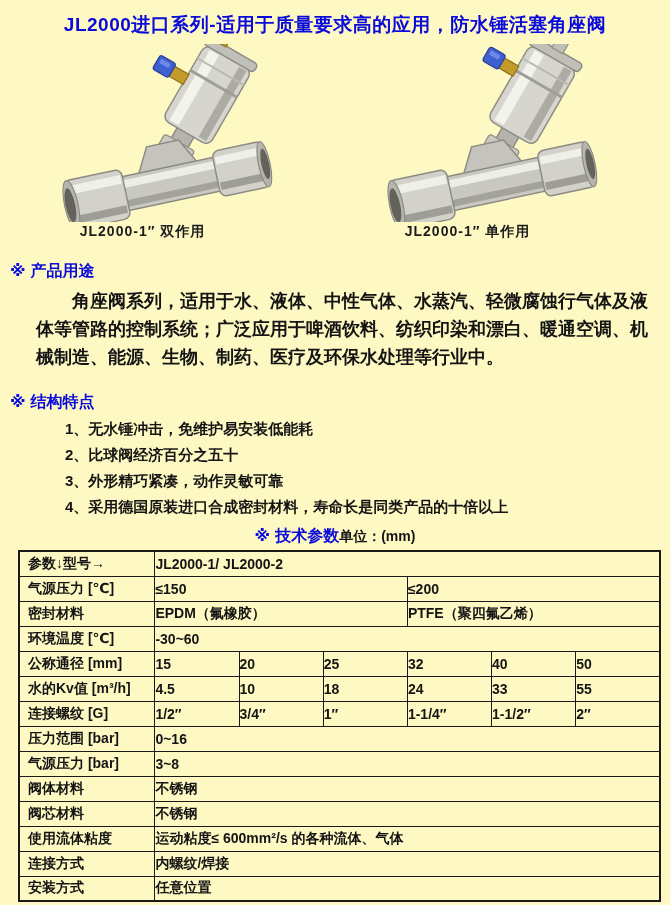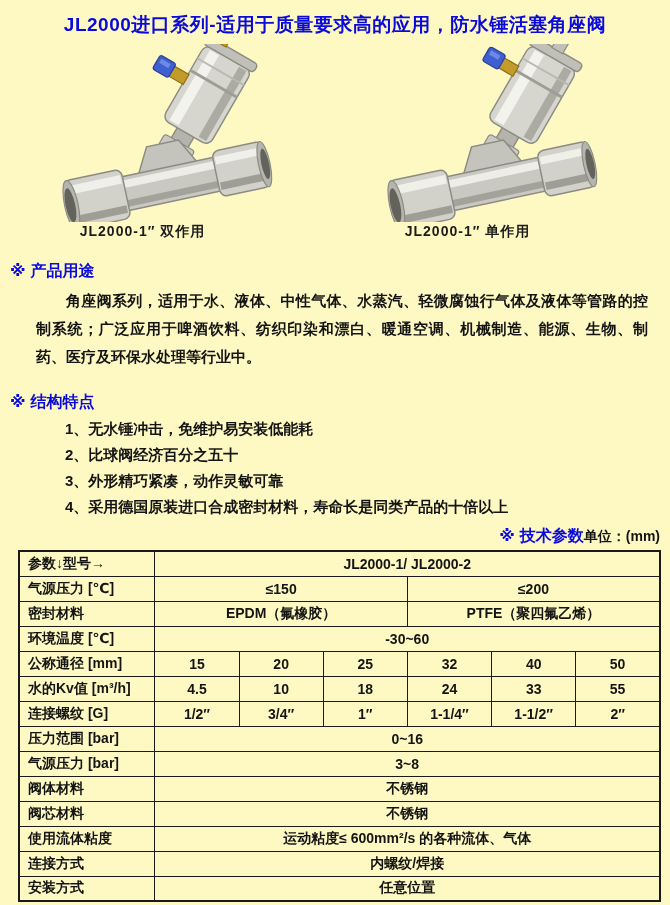--- a/index.html
+++ b/index.html
@@ -48,39 +48,39 @@
     margin-top: 20px;
     font-size: 16px;
     line-height: 22px;
     font-weight: bold;
     color: #0a0ada;
   }
   .section-heading .marker { margin-right: 5px; }
   .usage-body {
     margin-top: 5px;
     padding: 0 12px 0 26px;
-    font-size: 15px;
+    font-size: 18px;
     line-height: 28px;
     font-weight: bold;
     text-indent: 2em;
     color: #141414;
     text-align: justify;
   }
   .feature-list {
     margin-top: 3px;
     padding-left: 55px;
     font-size: 15px;
     line-height: 26px;
     font-weight: bold;
     color: #141414;
   }
   .specs-heading-row {
     margin-top: 5px;
     display: flex;
-    justify-content: flex-end;
+    justify-content: center;
     align-items: flex-end;
     padding: 0 10px;
   }
   .unit-note {
     font-size: 14px;
     font-weight: bold;
     color: #141414;
     line-height: 22px;
   }
   .spec-table-wrap { padding: 3px 8px 0 18px; }
@@ -93,21 +93,21 @@
   table.spec-table td {
     border: 1px solid #1a1a1a;
     height: 25px;
     font-size: 14px;
     font-weight: bold;
     color: #141414;
     overflow: hidden;
     white-space: nowrap;
   }
   td.label-cell { text-align: left; padding-left: 8px; }
-  td.value-cell { text-align: center; }
+  td.value-cell { }
 </style>
 </head>
 <body>
 
 <div class="page">
 
   <div class="doc-title">JL2000进口系列-适用于质量要求高的应用，防水锤活塞角座阀</div>
 
   <div class="products">
 

